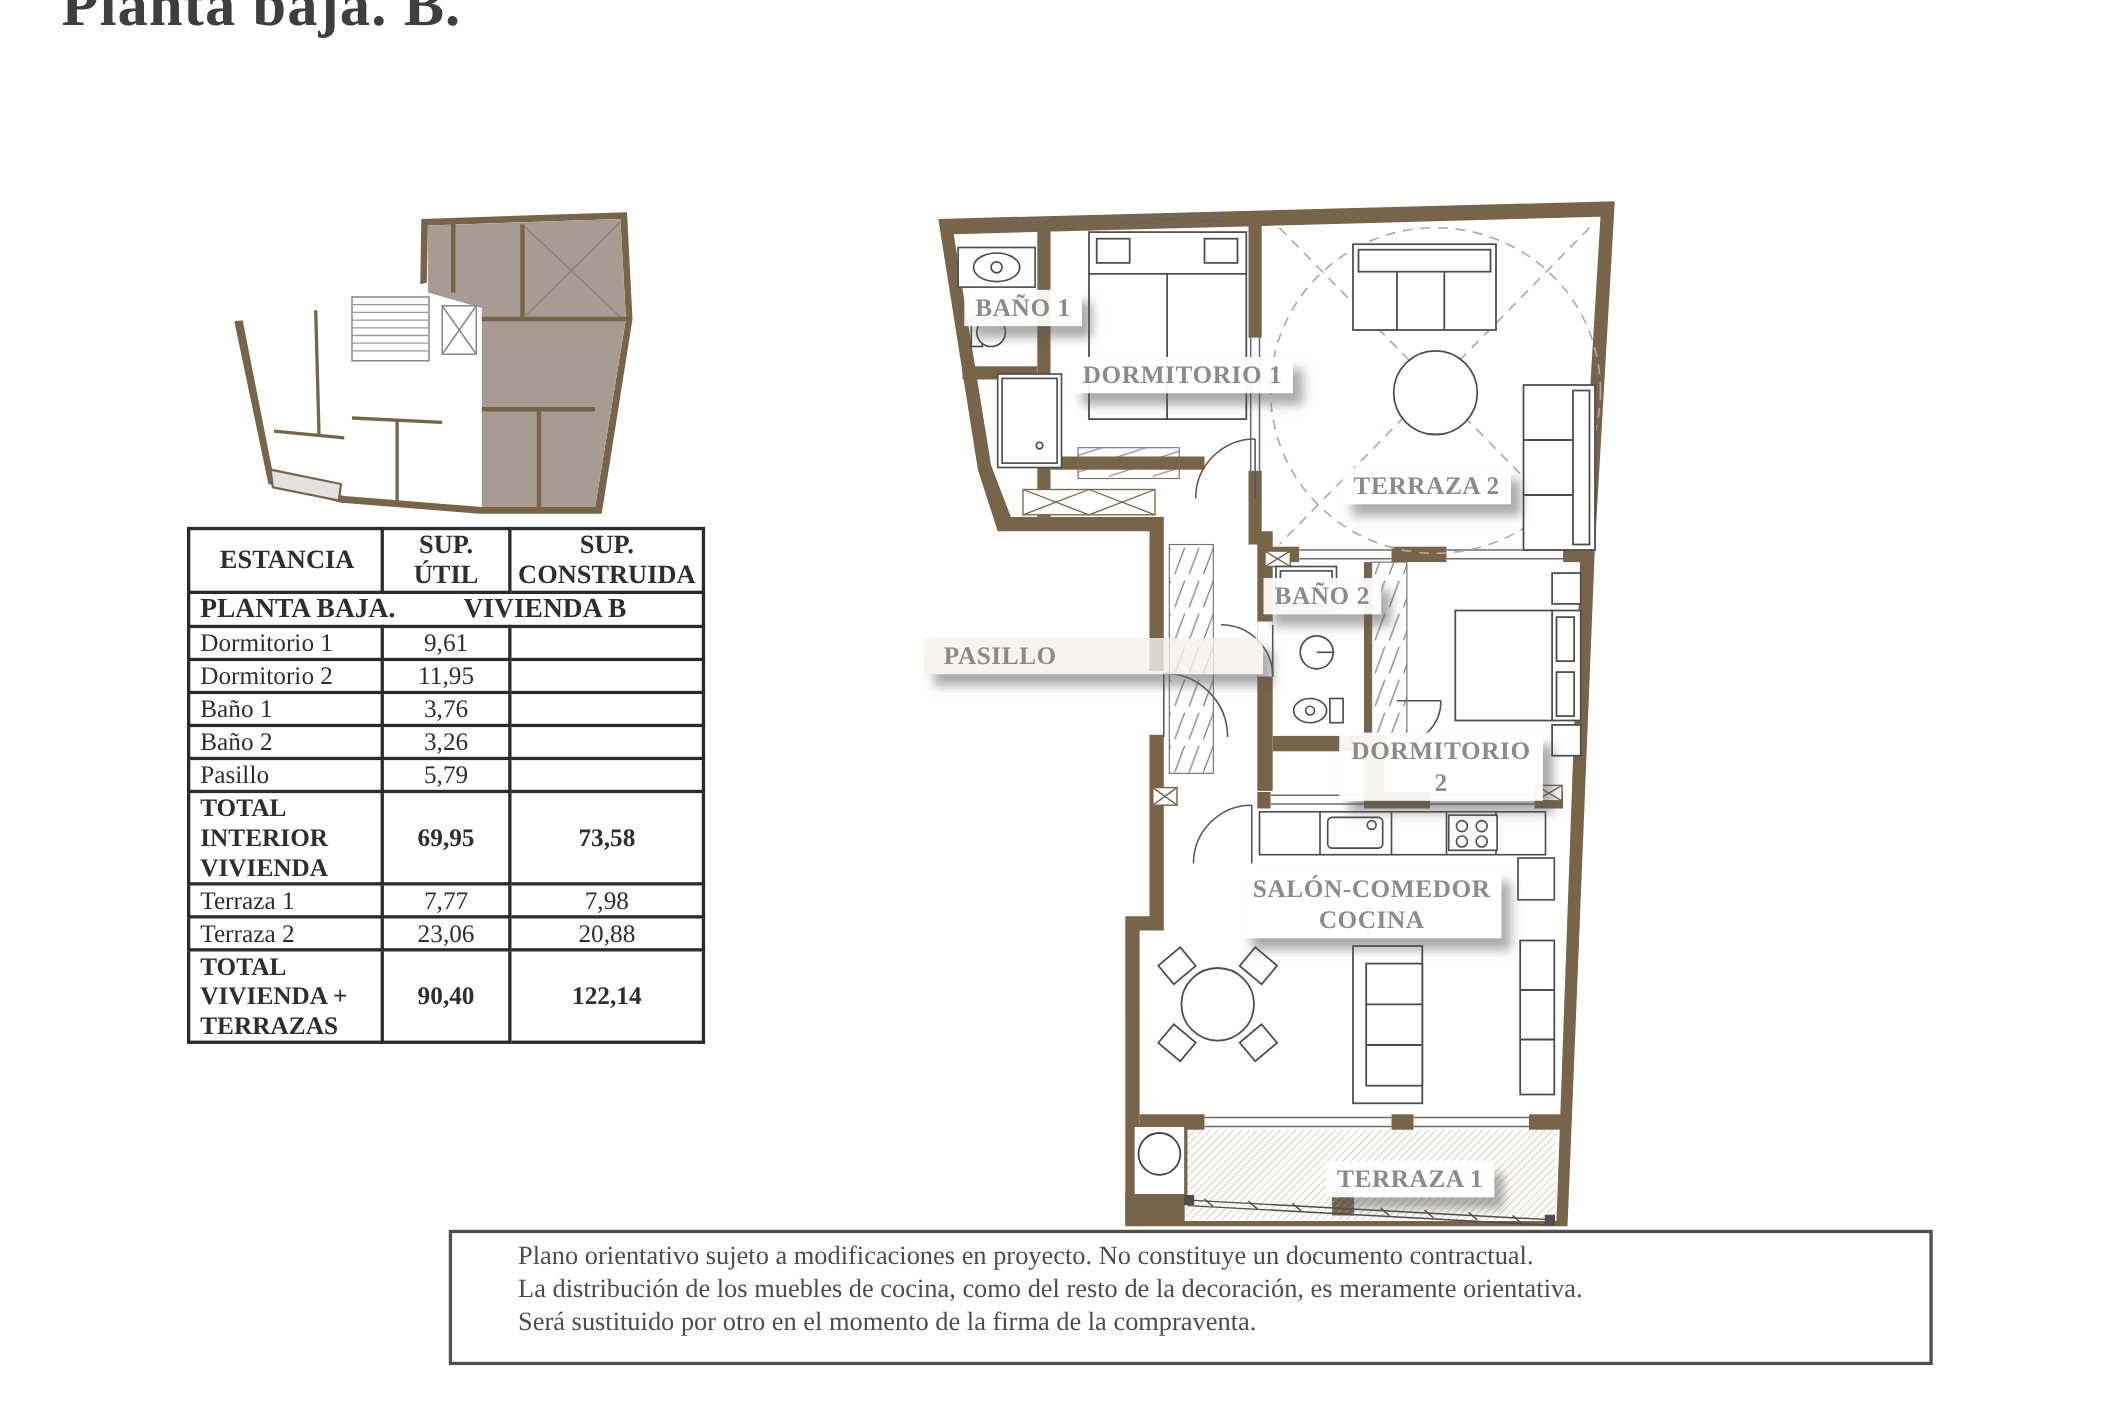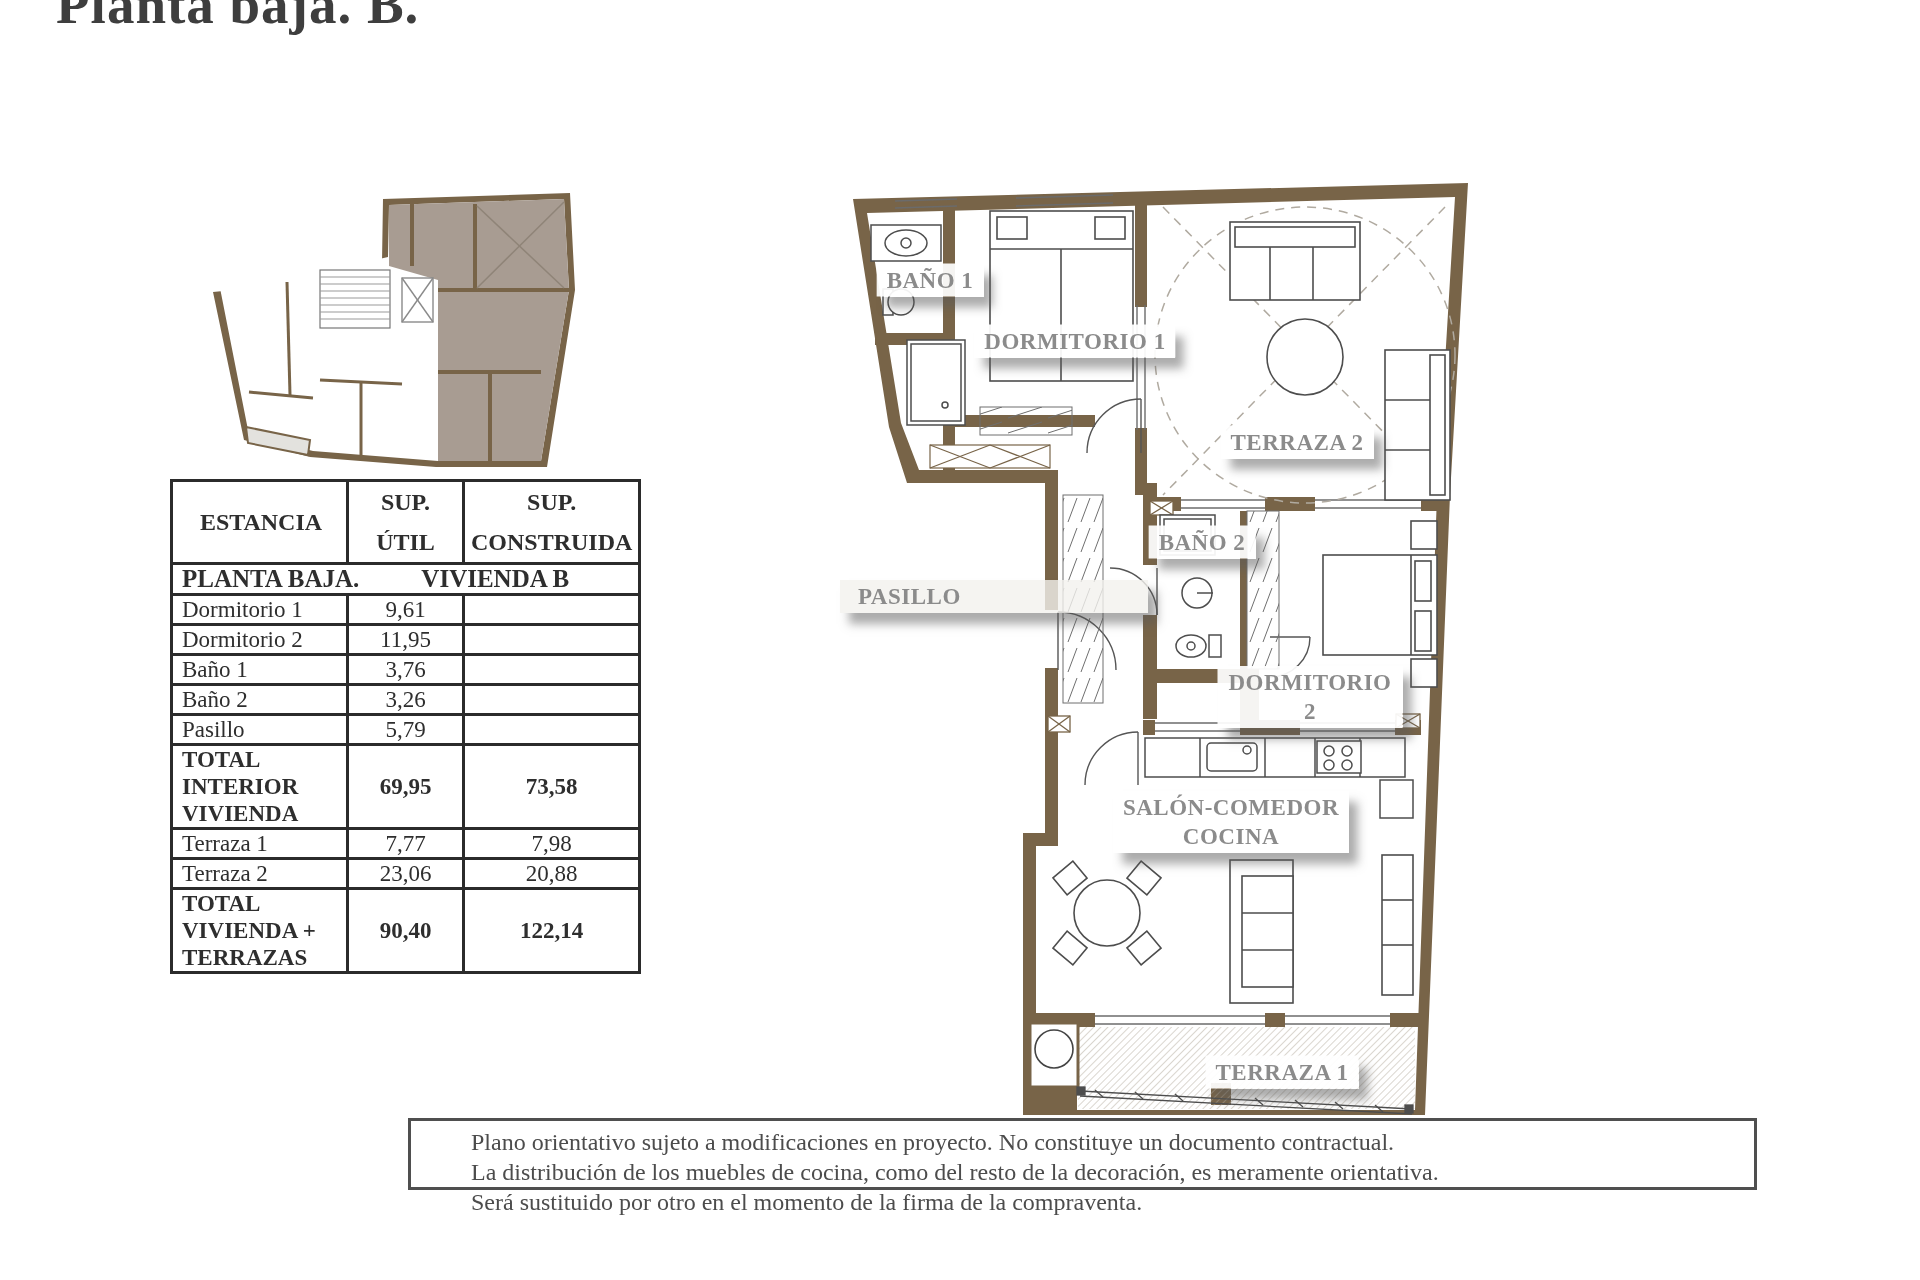--- a/index.html
+++ b/index.html
@@ -20,28 +20,28 @@
       box-shadow:9px 11px 9px rgba(90,90,90,0.5);}
   .plan-label.no-center{transform:none;text-align:left;}
   
   #areas{position:absolute;left:170px;top:479px;border-collapse:collapse;
          color:#2e2e2e;font-size:23px;}
   #areas th,#areas td{border:3px solid #2b2b2b;white-space:pre-line;
          vertical-align:middle;padding:0 6px;}
   #areas .c-name{width:158px;text-align:left;padding-left:9px;line-height:27px;}
   #areas .c-u{width:101px;text-align:center;}
   #areas .c-c{width:154px;text-align:center;}
-  #areas th{font-weight:700;font-size:24px;line-height:40px;text-align:center;}
+  #areas th{font-weight:700;font-size:24px;line-height:27px;text-align:center;}
   #areas .band td{font-weight:700;font-size:25px;padding:0;}
   #areas .band .bwrap{display:flex;align-items:center;height:100%;}
   #areas .band .b1{padding-left:9px;text-align:right;}
   #areas .band .b2{margin-left:62px;}
   #areas .bold{font-weight:700;}
   
-  #disclaimer{position:absolute;left:408px;top:1118px;width:1349px;height:72px;
+  #disclaimer{position:absolute;left:408px;top:1118px;width:1349px;height:123px;
       border:3px solid #4f4f4f;box-sizing:border-box;color:#4c4c4c;}
   #disclaimer .din{padding:6px 0 0 60px;font-size:24px;line-height:30px;}
 </style>
 </head>
 <body>
 
 <div id="page">
 
   <div id="title">Planta baja. B.</div>
 
@@ -364,21 +364,21 @@
         </g>
       </g>
     </svg>
 
     <div class="plan-label" style="left:85px;top:115px">BAÑO 1</div>
     <div class="plan-label" style="left:230px;top:176px">DORMITORIO 1</div>
     <div class="plan-label" style="left:452px;top:277px">TERRAZA 2</div>
     <div class="plan-label" style="left:357px;top:377px">BAÑO 2</div>
     <div class="plan-label no-center" style="left:-5px;top:415px;width:280px;background:rgba(243,241,237,0.8);padding-left:18px">PASILLO</div>
     <div class="plan-label" style="left:465px;top:532px">DORMITORIO 2</div>
-    <div class="plan-label" style="left:386px;top:657px">SALÓN-COMEDOR
+    <div class="plan-label" style="left:402px;top:657px">SALÓN-COMEDOR
 COCINA</div>
     <div class="plan-label" style="left:437px;top:907px">TERRAZA 1</div>
   </div>
 
   <div id="disclaimer">
     <div class="din">
       <div>Plano orientativo sujeto a modificaciones en proyecto. No constituye un documento contractual.</div>
       <div>La distribución de los muebles de cocina, como del resto de la decoración, es meramente orientativa.</div>
       <div>Será sustituido por otro en el momento de la firma de la compraventa.</div>
     </div>

